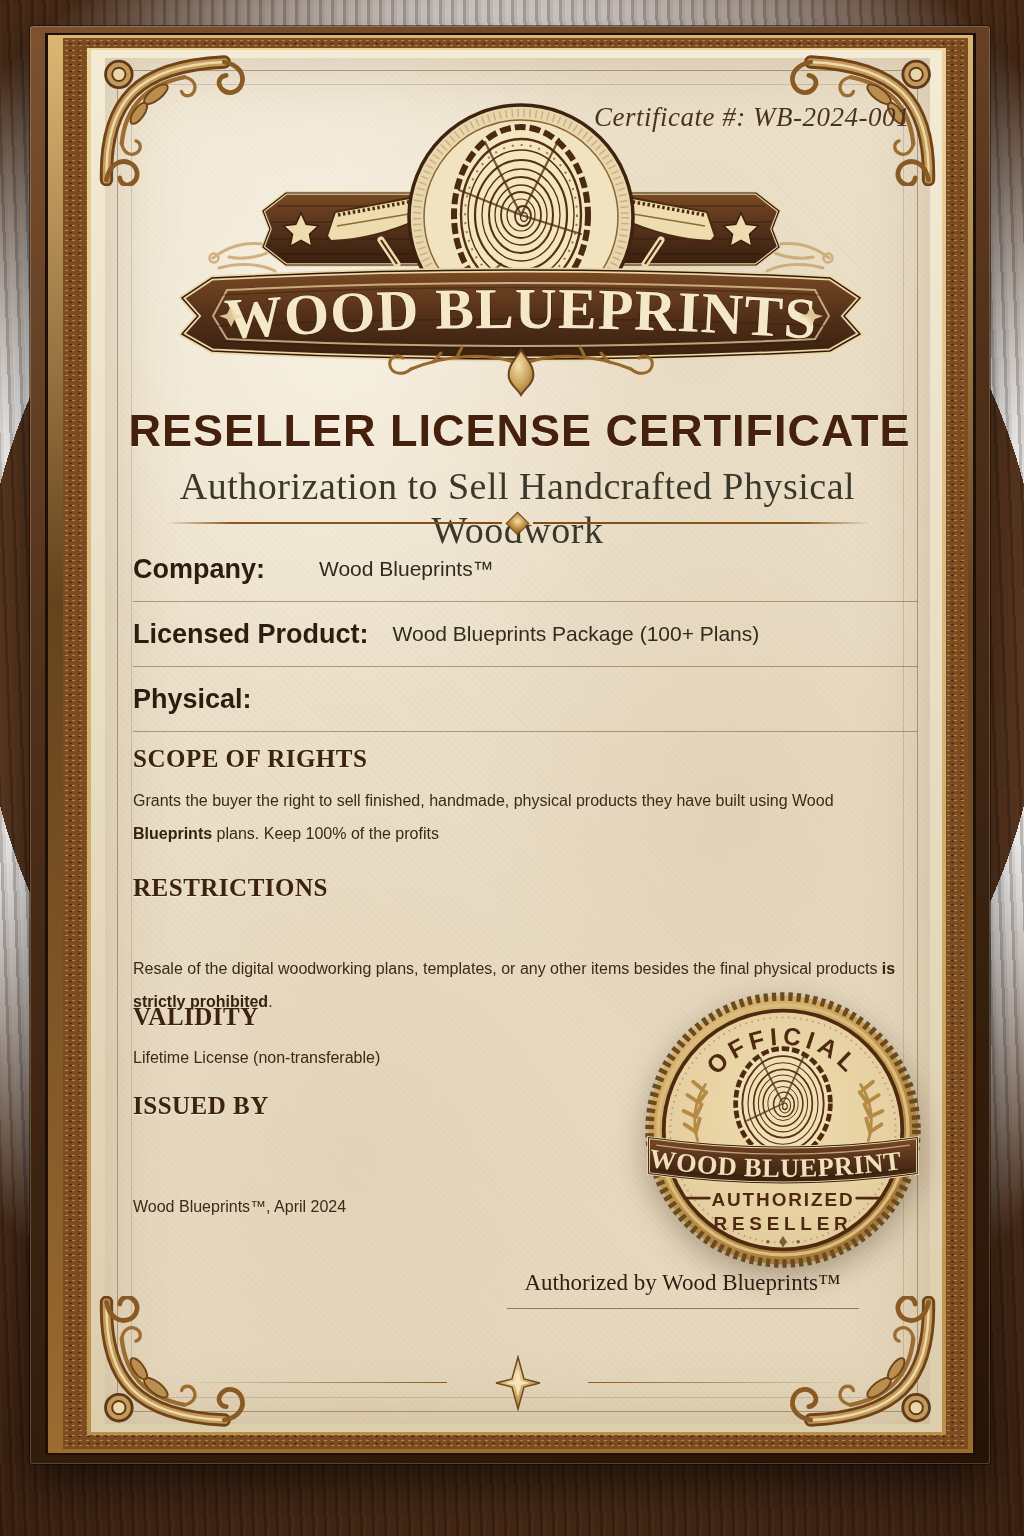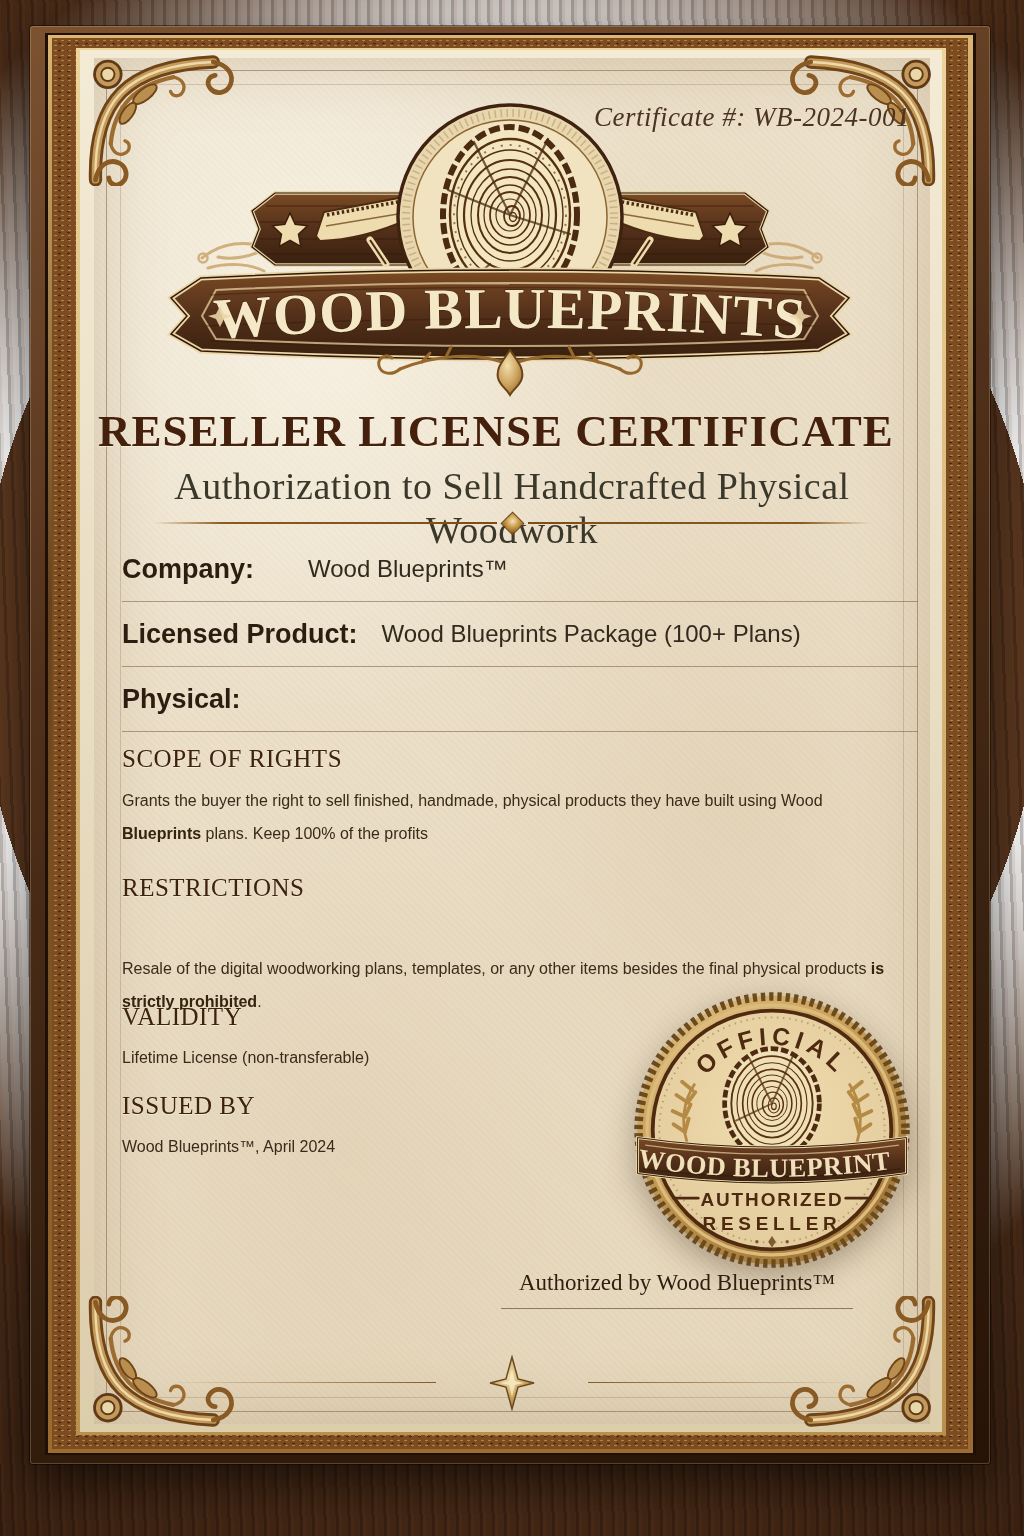--- a/index.html
+++ b/index.html
@@ -9,21 +9,21 @@
     background:
       repeating-linear-gradient(88deg, rgba(15,6,2,.22) 0 3px, rgba(120,70,38,.10) 3px 6px, transparent 6px 12px),
       radial-gradient(130% 95% at 50% 42%, #6e452a 0%, #5a371f 40%, #42261402 0%, #472a17 55%, #311b0e 82%, #241208 100%);
   }
   
   .f1{position:absolute;top:26px;right:34px;bottom:72px;left:30px;border-radius:3px;
       background:linear-gradient(160deg,#7c5230,#50301a 38%,#36200f 72%,#271306);
       box-shadow:0 18px 50px rgba(0,0,0,.6), 0 0 0 1px rgba(0,0,0,.45), inset 0 0 0 1px rgba(255,224,170,.22);
       padding:7px 14px 9px 15px;}
   .f2{height:100%;background:#1f0f05;padding:2px 3px 2px 3px;box-sizing:border-box;}
-  .f3{height:100%;background:linear-gradient(180deg,#dcb672,#a1713386 40%,#9c6c30);padding:3px 5px 4px 4px;box-sizing:border-box;}
+  .f3{height:100%;background:linear-gradient(180deg,#dcb672,#a1713386 40%,#9c6c30);padding:3px 5px 4px 15px;box-sizing:border-box;}
   .f4{height:100%;background-color:#7c4c20;
       background-image:radial-gradient(rgba(255,218,140,.38) 1px, transparent 1.5px),
                        radial-gradient(rgba(35,15,3,.55) 1px, transparent 1.5px);
       background-size:7px 5px,9px 7px;background-position:0 0,3px 2px;
       padding:10px 22px 14px 24px;box-sizing:border-box;}
   .f5{height:100%;background:linear-gradient(#ecd49a,#b8904e);padding:2px 4px 3px 4px;box-sizing:border-box;}
   .f6{height:100%;background:linear-gradient(#f4ebd6,#dccdab);padding:8px 12px 8px 14px;box-sizing:border-box;}
   .parchment{position:relative;height:100%;box-sizing:border-box;
       background:
         radial-gradient(55% 40% at 28% 20%, rgba(255,252,243,.55), transparent 70%),
@@ -38,37 +38,37 @@
   
   .corner{position:absolute;width:152px;height:134px;}
   .c-tl{top:-6px;left:-8px;}
   .c-tr{top:-6px;right:-8px;transform:scaleX(-1);}
   .c-bl{bottom:-6px;left:-8px;transform:scaleY(-1);}
   .c-br{bottom:-6px;right:-8px;transform:scale(-1,-1);}
   
   .cert-number{position:absolute;top:44px;right:20px;font-family:"Liberation Serif",serif;
       font-style:italic;font-size:27px;color:#4a3322;letter-spacing:.5px;}
   .logo{position:absolute;top:36px;left:-24px;width:880px;height:305px;}
-  .title{position:absolute;top:347px;left:4px;right:0;
-      font-family:Liberation Serif, serif;font-weight:bold;font-size:45px;letter-spacing:1px;
+  .title{position:absolute;top:347px;left:4px;right:0;text-align:center;
+      font-family:Liberation Sans, sans-serif;font-weight:bold;font-size:45px;letter-spacing:1px;
       color:#45210d;text-shadow:0 1px 0 rgba(255,250,235,.55);}
   .subtitle{position:absolute;top:406px;left:0;right:0;text-align:center;
       font-family:"Liberation Serif",serif;font-size:38px;color:#3a382b;letter-spacing:.5px;}
   .divider{position:absolute;top:454px;left:60px;right:60px;height:22px;display:flex;align-items:center;}
   .divider .line{flex:1;height:2px;background:linear-gradient(90deg,transparent,#8a5a20 18%,#9a6526 82%,transparent);}
   .divider .line.l{background:linear-gradient(90deg,transparent,#8a5a20 20%,#7c4d18);}
   .divider .line.r{background:linear-gradient(270deg,transparent,#8a5a20 20%,#7c4d18);}
   .divider .gem{width:15px;height:15px;margin:0 7px;transform:rotate(45deg);
       background:radial-gradient(circle at 40% 38%,#f4e3b4,#c2913d 55%,#7c4d18);border:1.5px solid #6b4114;}
   .fields{position:absolute;top:479px;left:28px;right:12px;}
   .frow{height:64px;display:flex;align-items:center;border-bottom:1px solid rgba(122,93,60,.55);}
   .flabel{font-weight:bold;font-size:27px;color:#2c1d10;min-width:162px;margin-right:24px;white-space:nowrap;}
   .frow:nth-child(2) .flabel{min-width:0;}
-  .fvalue{font-size:24px;color:#332a1e;white-space:nowrap;}
-  .sec-h{position:absolute;left:28px;font-family:"Liberation Serif",serif;font-weight:normal;
+  .fvalue{font-size:21px;color:#332a1e;white-space:nowrap;}
+  .sec-h{position:absolute;left:28px;font-family:"Liberation Serif",serif;font-weight:bold;
       font-size:25px;color:#3d2210;letter-spacing:.5px;text-shadow:0 1px 0 rgba(255,250,235,.5);}
   .sec-b{position:absolute;left:28px;font-size:16px;line-height:33px;color:#3a2a1a;width:782px;}
   .sec-b b{color:#33230f;}
   .seal{position:absolute;left:536px;top:930px;width:284px;height:284px;
       filter:drop-shadow(0 10px 16px rgba(50,26,6,.35));}
   .signature{position:absolute;top:1212px;left:340px;right:10px;text-align:center;
       font-family:"Liberation Serif",serif;font-size:23px;color:#2e1d10;}
   .signature .sig-line{width:352px;height:1px;background:rgba(95,72,50,.65);margin:12px auto 0;}
   .bottom-star{position:absolute;top:1297px;left:50%;margin-left:-24px;width:48px;height:56px;}
   .star-wing{position:absolute;top:1324px;height:1px;background:linear-gradient(90deg,transparent,#8a5a20);width:270px;}
@@ -260,21 +260,21 @@
     <div class="sec-h" style="top:687px">SCOPE OF RIGHTS</div>
     <div class="sec-b" style="top:726px"><span>Grants the buyer the right to sell finished, handmade, physical products they have built using Wood </span><b>Blueprints</b><span> plans. Keep 100% of the profits</span></div>
 
     <div class="sec-h" style="top:816px">RESTRICTIONS</div>
     <div class="sec-b" style="top:894px"><span>Resale of the digital woodworking plans, templates, or any other items besides the final physical products </span><b>is strictly prohibited</b><span>.</span></div>
 
     <div class="sec-h" style="top:945px">VALIDITY</div>
     <div class="sec-b" style="top:983px;width:520px">Lifetime License (non-transferable)</div>
 
     <div class="sec-h" style="top:1034px">ISSUED BY</div>
-    <div class="sec-b" style="top:1072px;width:520px">Wood Blueprints™, April 2024</div>
+    <div class="sec-b" style="top:1132px;width:520px">Wood Blueprints™, April 2024</div>
 
     <svg class="seal" viewBox="0 0 300 300">
       <circle cx="150" cy="150" r="142" fill="url(#goldRG)"></circle>
       <circle cx="150" cy="150" r="141" fill="none" stroke="#6b4a1c" stroke-width="9" stroke-dasharray="4.5 4.2"></circle>
       <circle cx="150" cy="150" r="132" fill="none" stroke="#dcbc7c" stroke-width="3.5"></circle>
       <circle cx="150" cy="150" r="126" fill="url(#tanRG)" stroke="#4e2a10" stroke-width="4"></circle>
       <circle cx="150" cy="150" r="119" fill="none" stroke="#8a6a3a" stroke-width="2" stroke-dasharray="1.5 5" opacity=".5"></circle>
       <defs>
                     <path id="sealArc" d="M 60 150 A 90 90 0 0 1 240 150" fill="none"></path>
                   </defs>

